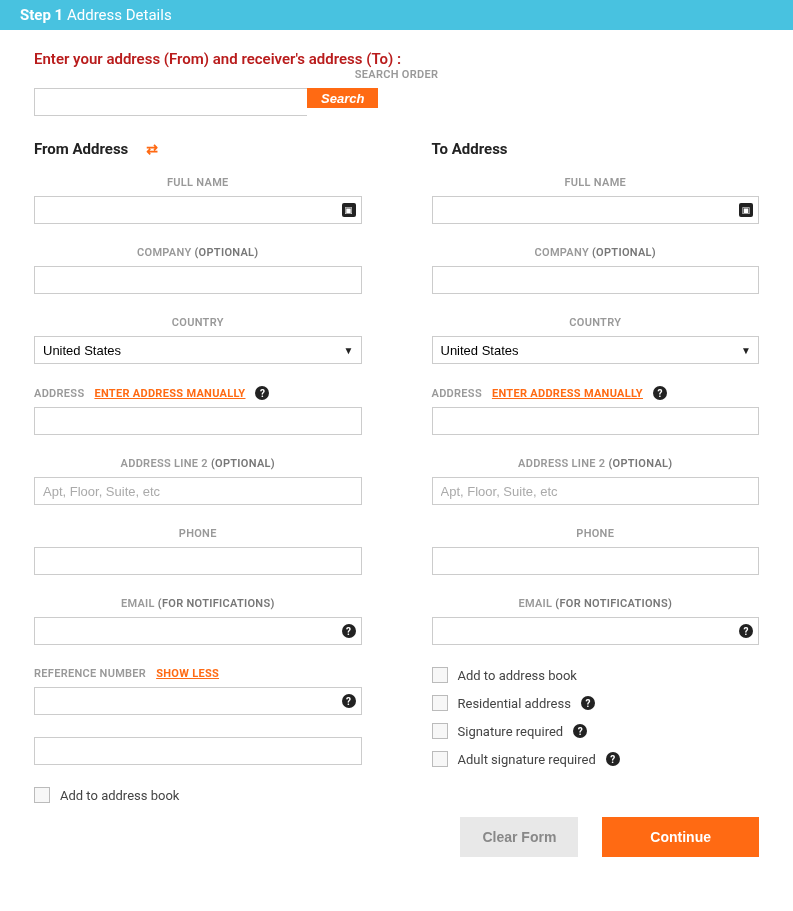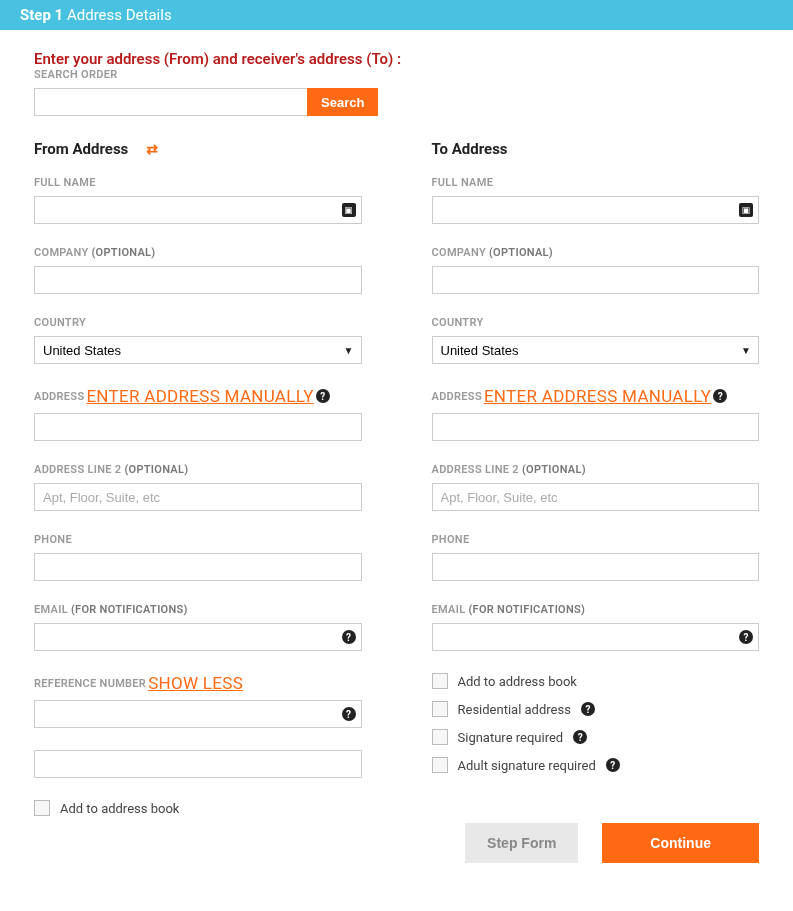--- a/index.html
+++ b/index.html
@@ -20,41 +20,43 @@
     
     .search-section { margin-bottom: 24px; }
     .label-small {
       font-size: 11px;
       font-weight: 600;
       color: #999;
       letter-spacing: 0.3px;
       text-transform: uppercase;
       display: block;
       margin-bottom: 7px;
+      text-align: center;
     }
     .label-small .opt { color: #777; }
     
     .search-row { display: flex; }
     .search-row input {
       flex: 0 0 273px;
       height: 28px;
       border: 1px solid #ccc;
       border-right: none;
       padding: 0 8px;
       font-size: 13px;
     }
     .search-btn {
       background: #ff6a13;
       color: #fff;
       border: none;
       padding: 0 14px;
-      height: 28px;
+      height: 20px;
       font-size: 13px;
       font-weight: 600;
       cursor: pointer;
+      font-style: italic;
     }
     
     .cols { display: flex; gap: 70px; }
     .col { flex: 1; }
     
     .section-title {
       font-size: 15px;
       font-weight: 700;
       color: #222;
       margin-bottom: 18px;
@@ -115,25 +117,25 @@
       cursor: pointer;
       vertical-align: middle;
     }
     .help-icon.in-input {
       position: absolute;
       right: 6px;
       top: 50%;
       transform: translateY(-50%);
     }
     
-    .label-row { display: flex; align-items: center; gap: 2px; margin-bottom: 7px; }
+    .label-row { display: flex; align-items: center; gap: 10px; margin-bottom: 7px; }
     .label-row .label-small { margin-bottom: 0; }
     .link-orange {
-      font-size: 17px;
-      font-weight: 400;
+      font-size: 11px;
+      font-weight: 700;
       color: #ff6a13;
       text-decoration: underline;
       cursor: pointer;
       letter-spacing: 0.3px;
     }
     
     .check-row { display: flex; align-items: center; gap: 10px; margin-bottom: 12px; font-size: 13px; color: #444; }
     .checkbox-box {
       width: 16px; height: 16px;
       border: 1px solid #bbb;
@@ -345,19 +347,19 @@
         <span class="help-icon">?</span>
       </div>
 
       <div class="check-row">
         <div class="checkbox-box"></div>
         <span>Adult signature required</span>
         <span class="help-icon">?</span>
       </div>
 
       <div class="footer-btns">
-        <button class="btn-clear">Step Form</button>
+        <button class="btn-clear">Clear Form</button>
         <button class="btn-continue">Continue</button>
       </div>
     </div>
 
   </div>
 </div>
 
 </body></html>

